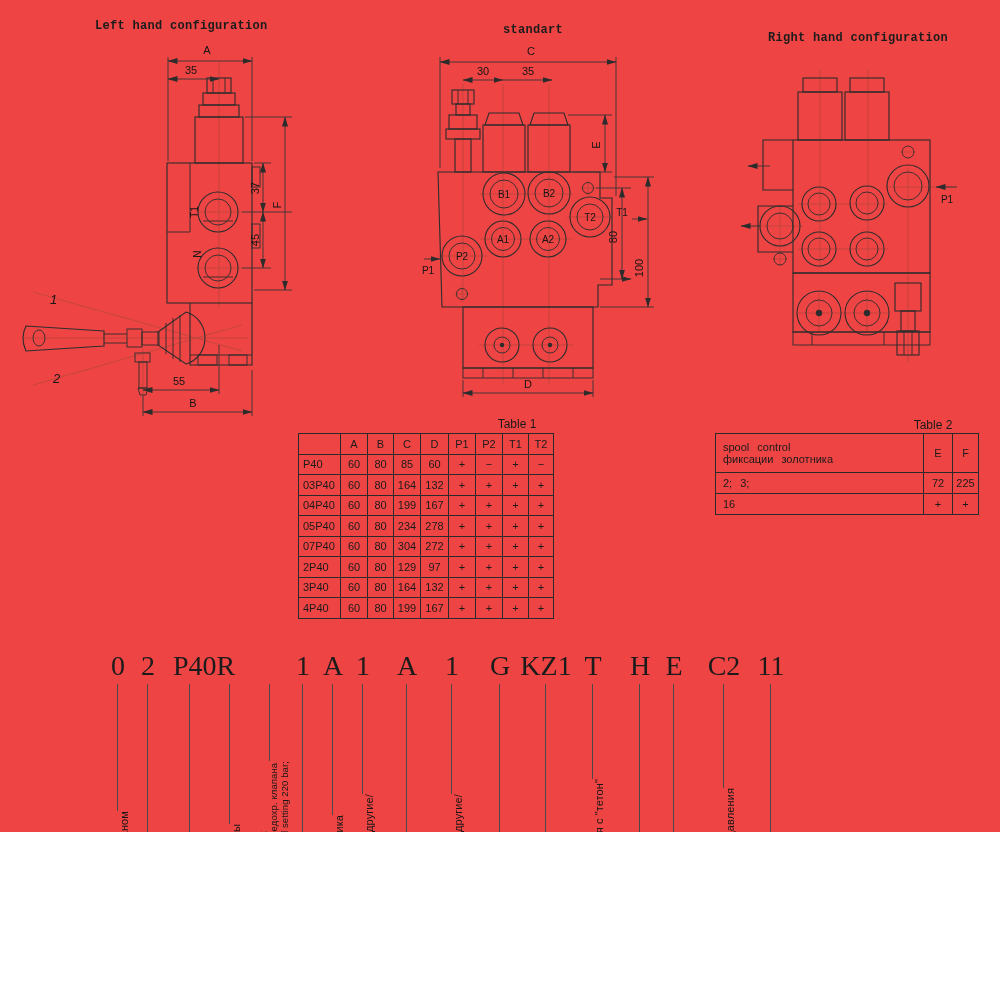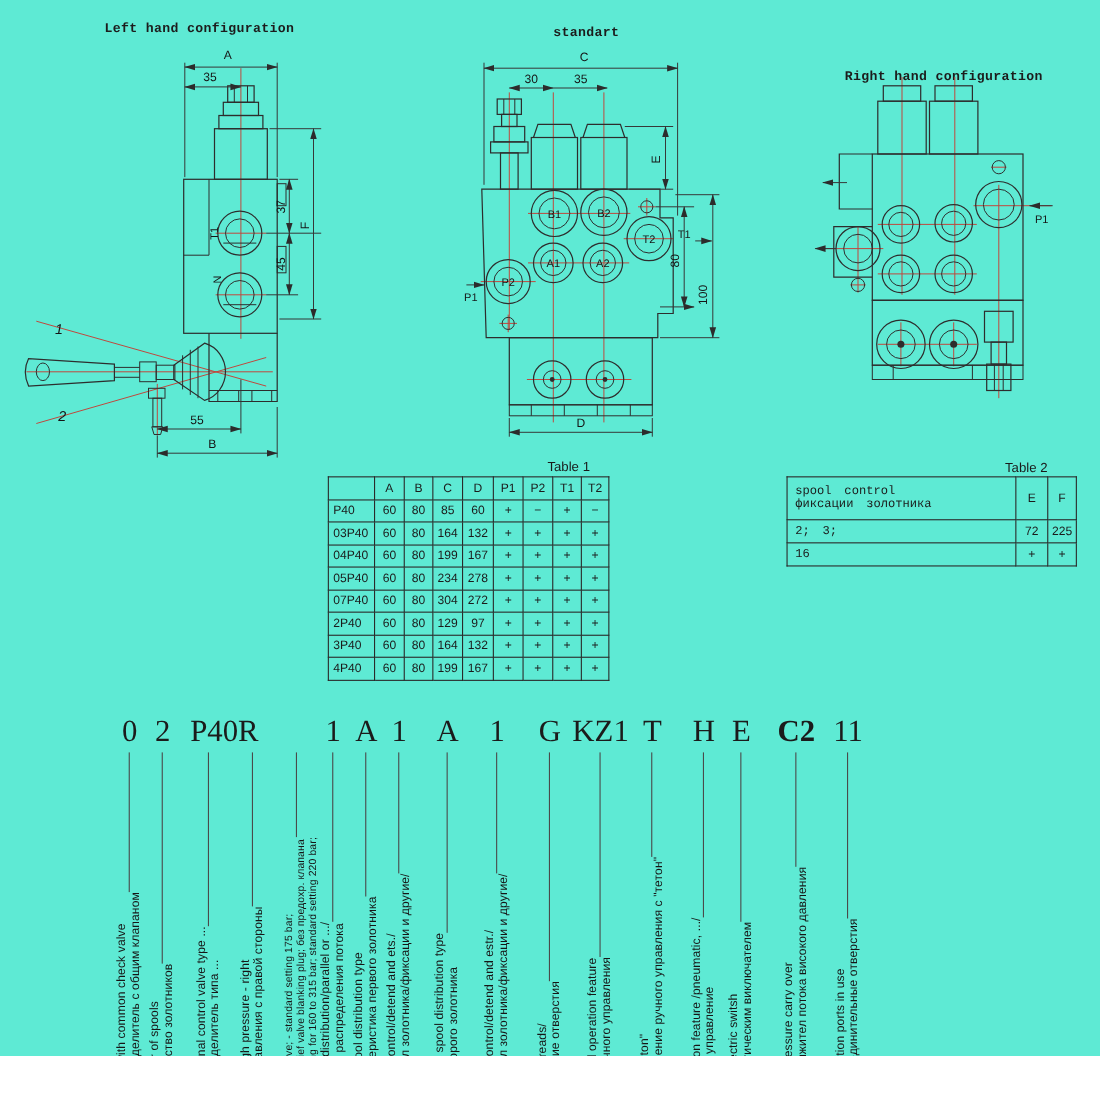--- a/index.html
+++ b/index.html
@@ -1,37 +1,37 @@
 <!DOCTYPE html>
 <html><head>
 <meta charset="utf-8">
 <style>
   html,body{margin:0;padding:0;background:#ffffff;}
-  .page{position:relative;width:1000px;height:960px;background:#5eead4;overflow:hidden;
+  .page{position:relative;width:1000px;height:832px;background:#ef4444;overflow:hidden;
         font-family:"Liberation Sans",sans-serif;color:#141414;}
   .hd{position:absolute;font-family:"Liberation Mono",monospace;font-weight:bold;
       font-size:12px;color:#1c1c1c;white-space:nowrap;letter-spacing:.3px;}
   .hd.c{text-align:center;font-family:Liberation Mono, monospace;}
   svg text{font-family:"Liberation Sans",sans-serif;fill:#151515;}
   .o{fill:none;stroke:#2d2d2d;stroke-width:1.1;}
   .i{fill:none;stroke:#2d2d2d;stroke-width:.9;}
   .d{fill:none;stroke:#363636;stroke-width:.9;}
   .r{fill:none;stroke:#c0463c;stroke-width:.9;}
   .tt{font-size:11px;}
   .tp{font-size:10px;text-anchor:middle;}
   .ti{font-size:13px;font-style:italic;}
   
   .tbl-title{position:absolute;font-size:12px;color:#1a1a1a;text-align:center;}
   table.t{position:absolute;border-collapse:collapse;table-layout:fixed;
           font-size:11px;color:#1b1b1b;}
   table.t td,table.t th{border:1px solid #2a2a2a;padding:0;text-align:center;
           font-weight:normal;overflow:hidden;white-space:nowrap;}
   table.t1 td,table.t1 th{height:19.5px;}
   .t .nm{text-align:left;padding-left:4px;}
-  .t2 .lbl{text-align:left;padding-left:7px;white-space:pre-line;word-spacing:5px;font-family:Liberation Mono, monospace;}
+  .t2 .lbl{text-align:left;padding-left:7px;white-space:pre-line;word-spacing:5px;}
   .t2 th{height:38px;}
   .t2 td{height:20px;}
   
   .code{position:absolute;top:650px;width:80px;text-align:center;
         font-family:"Liberation Serif",serif;font-size:28px;color:#1b1b1b;white-space:nowrap;}
   
   .vlabel{position:absolute;top:684px;height:312px;width:44px;
           display:flex;flex-direction:column;align-items:flex-start;}
   .vlabel .rule{width:1px;background:#4a4a4a;margin-left:12px;flex:1 1 auto;min-height:6px;}
   .vlabel .vtext{writing-mode:vertical-rl;transform:rotate(180deg);
@@ -39,21 +39,21 @@
           flex:0 0 auto;max-height:306px;letter-spacing:.1px;}
   .vlabel.small .vtext{font-size:9.5px;line-height:11px;}
 </style>
 </head>
 <body>
 
 <div class="page">
 
   <div class="hd" style="left:95px;top:19px;">Left hand configuration</div>
   <div class="hd c" style="left:468px;top:23px;width:130px;">standart</div>
-  <div class="hd" style="left:768px;top:31px;margin-top:32px;">Right hand configuration</div>
+  <div class="hd" style="left:768px;top:31px;">Right hand configuration</div>
 
   <svg width="1000" height="660" style="position:absolute;left:0;top:0;">
     <defs>
       <marker id="ar" markerWidth="11" markerHeight="8" refX="9.5" refY="4" orient="auto-start-reverse" markerUnits="userSpaceOnUse">
         <path d="M0,1 L10,4 L0,7 Z" fill="#2c2c2c"></path>
       </marker>
     </defs>
 
     <g>
 
@@ -438,21 +438,21 @@
   <div class="code" style="left:263px;">1</div>
   <div class="code" style="left:293px;">A</div>
   <div class="code" style="left:323px;">1</div>
   <div class="code" style="left:367px;">A</div>
   <div class="code" style="left:412px;">1</div>
   <div class="code" style="left:460px;">G</div>
   <div class="code" style="left:506px;">KZ1</div>
   <div class="code" style="left:553px;">T</div>
   <div class="code" style="left:600px;">H</div>
   <div class="code" style="left:634px;">E</div>
-  <div class="code" style="left:684px;font-weight:bold;">C2</div>
+  <div class="code" style="left:684px;">C2</div>
   <div class="code" style="left:731px;">11</div>
 
   <div class="vlabel" style="left:105px;">
       <div class="rule"></div>
       <div class="vtext">block with common check valve
 распределитель с общим клапаном</div>
     </div>
   <div class="vlabel" style="left:135px;">
       <div class="rule"></div>
       <div class="vtext">number of spools

